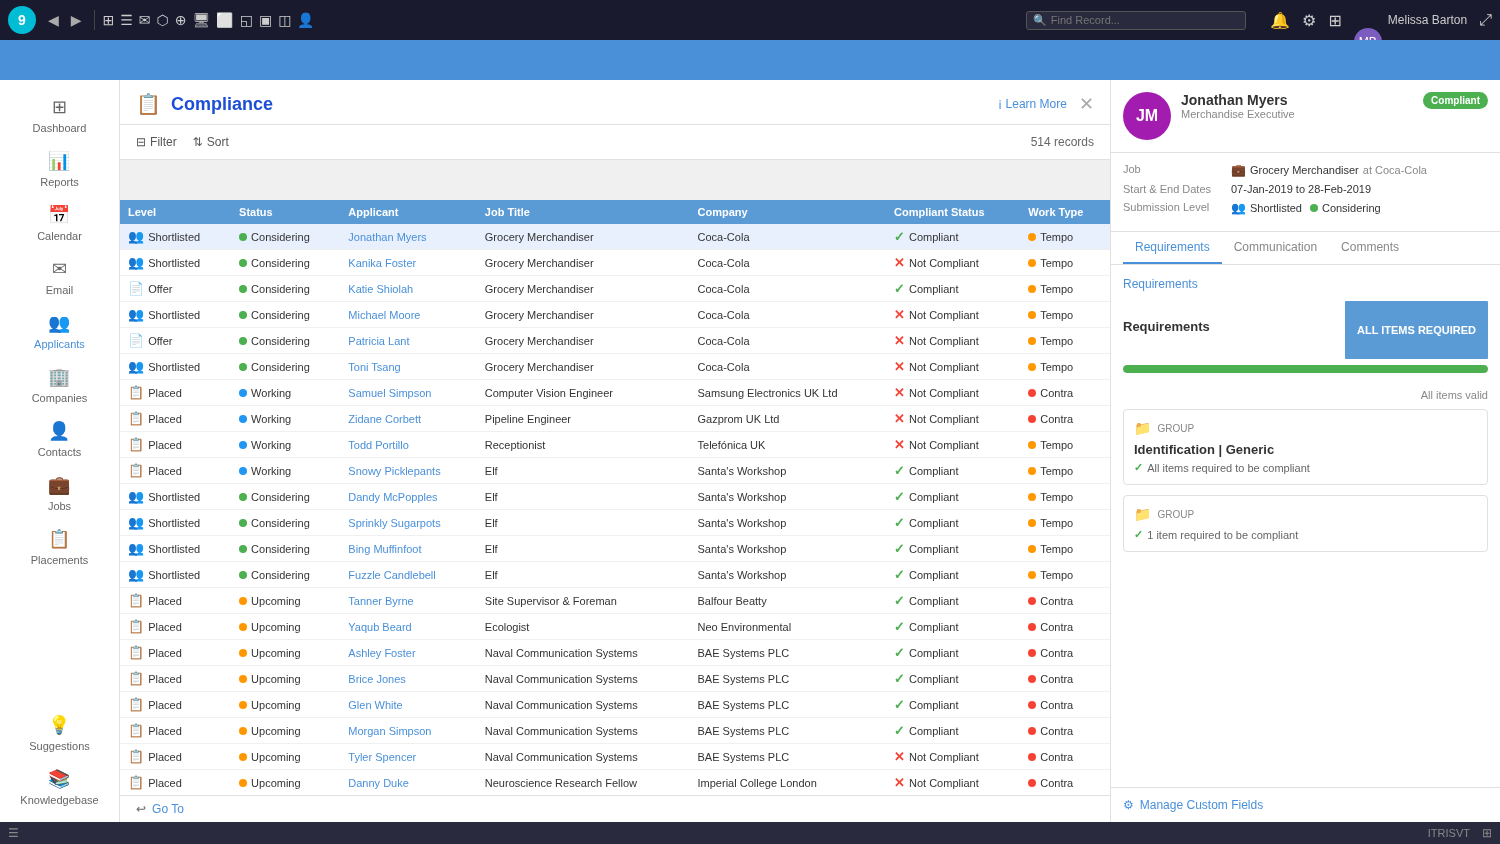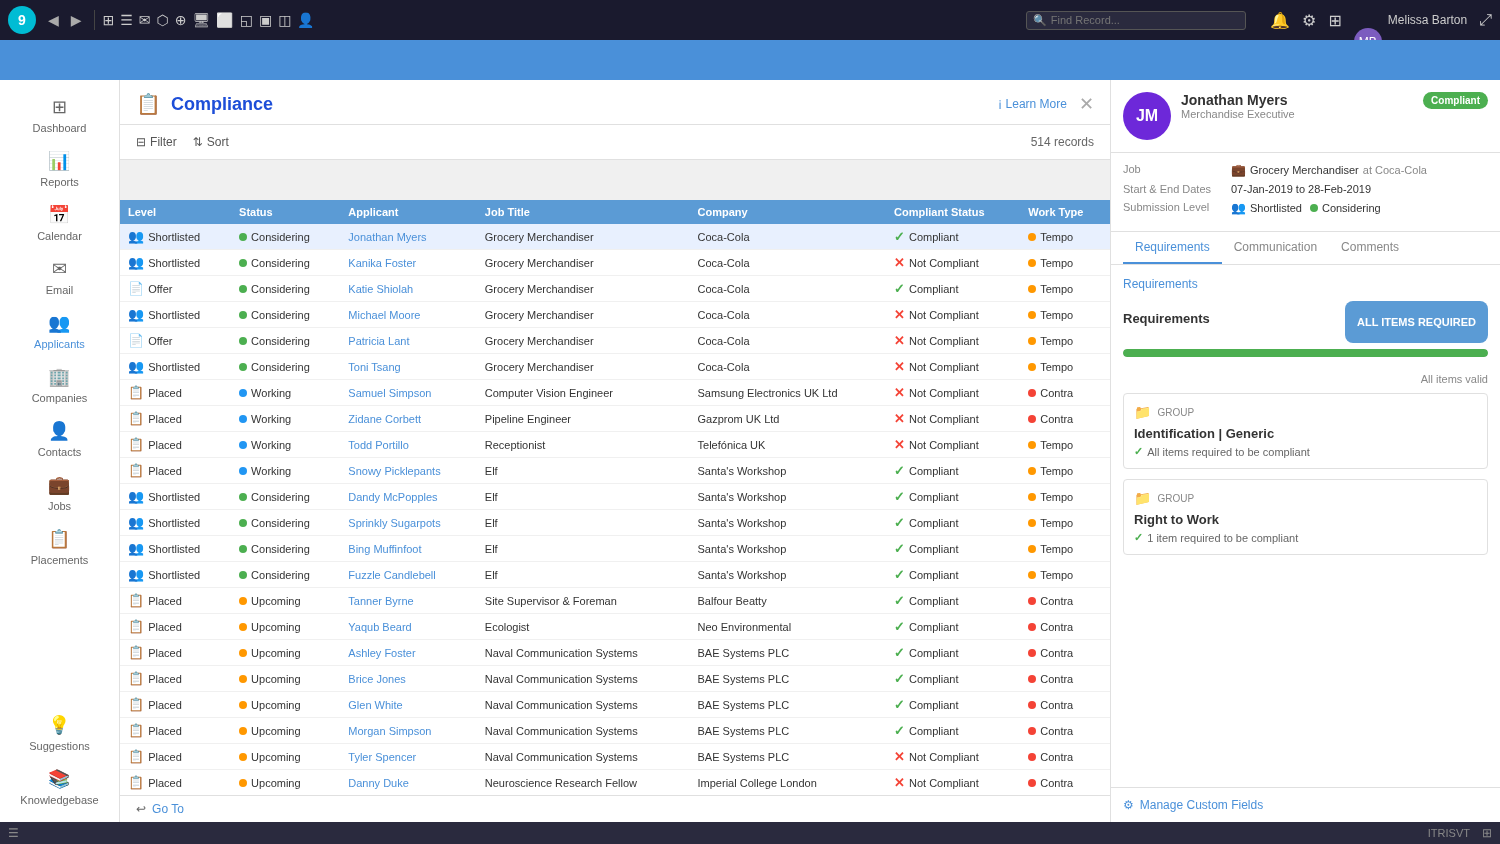--- a/index.html
+++ b/index.html
@@ -126,21 +126,21 @@
       flex-direction: column;
       overflow: hidden;
       flex-shrink: 0;
     }
     .right-panel-header {
       display: flex; align-items: flex-start; padding: 12px;
       border-bottom: 1px solid #e0e0e0; gap: 10px;
     }
     .candidate-avatar {
       width: 48px; height: 48px; border-radius: 50%;
-      background: #6d28d9; flex-shrink: 0;
+      background: #a21caf; flex-shrink: 0;
       display: flex; align-items: center; justify-content: center;
       color: white; font-size: 16px; font-weight: bold;
     }
     .candidate-info { flex: 1; }
     .candidate-name { font-size: 14px; font-weight: 600; color: #333; }
     .candidate-title { font-size: 11px; color: #888; }
     .compliant-badge-large {
       background: #4caf50; color: white; font-size: 10px;
       padding: 3px 8px; border-radius: 12px; font-weight: 600;
     }
@@ -157,22 +157,22 @@
       padding: 8px 12px; font-size: 12px; color: #888; cursor: pointer;
       border-bottom: 2px solid transparent;
     }
     .tab.active { color: #4a90d9; border-bottom-color: #4a90d9; }
 
     .requirements-section { padding: 12px; overflow-y: auto; flex: 1; }
     .req-section-title { font-size: 13px; font-weight: 600; color: #333; margin-bottom: 8px; }
     .req-section-header { display: flex; align-items: center; justify-content: space-between; margin-bottom: 6px; }
 
     .all-items-btn {
-      background: #5b9bd5; color: white; border: none; padding: 15px 12px;
-      border-radius: 8px; font-size: 11px; font-weight: 600; cursor: pointer;
+      background: #5b9bd5; color: white; border: none; padding: 23px 12px;
+      border-radius: 1px; font-size: 11px; font-weight: 600; cursor: pointer;
     }
 
     .progress-bar-container { margin-bottom: 8px; }
     .progress-bar { height: 8px; background: #e0e0e0; border-radius: 4px; overflow: hidden; }
     .progress-fill { height: 100%; background: #4caf50; border-radius: 4px; }
     .progress-label { font-size: 11px; color: #888; margin-top: 16px; text-align: right; }
 
     .group-card {
       border: 1px solid #e0e0e0; border-radius: 4px; padding: 10px;
       margin-bottom: 10px;
@@ -870,21 +870,20 @@
     <div class="group-sub">
       <span style="color:#4caf50;font-weight:bold;">✓</span>
       <span>All items required to be compliant</span>
     </div>
   </div>
             <div class="group-card">
     <div class="group-header">
       <span class="group-icon">📁</span>
       <span class="group-label">Group</span>
     </div>
-    <div class="group-title">Right to Work</div>
     <div class="group-sub">
       <span style="color:#4caf50;font-weight:bold;">✓</span>
       <span>1 item required to be compliant</span>
     </div>
   </div>
           </div>
       </div>
 
       <div class="manage-fields">
         <span>⚙</span>

